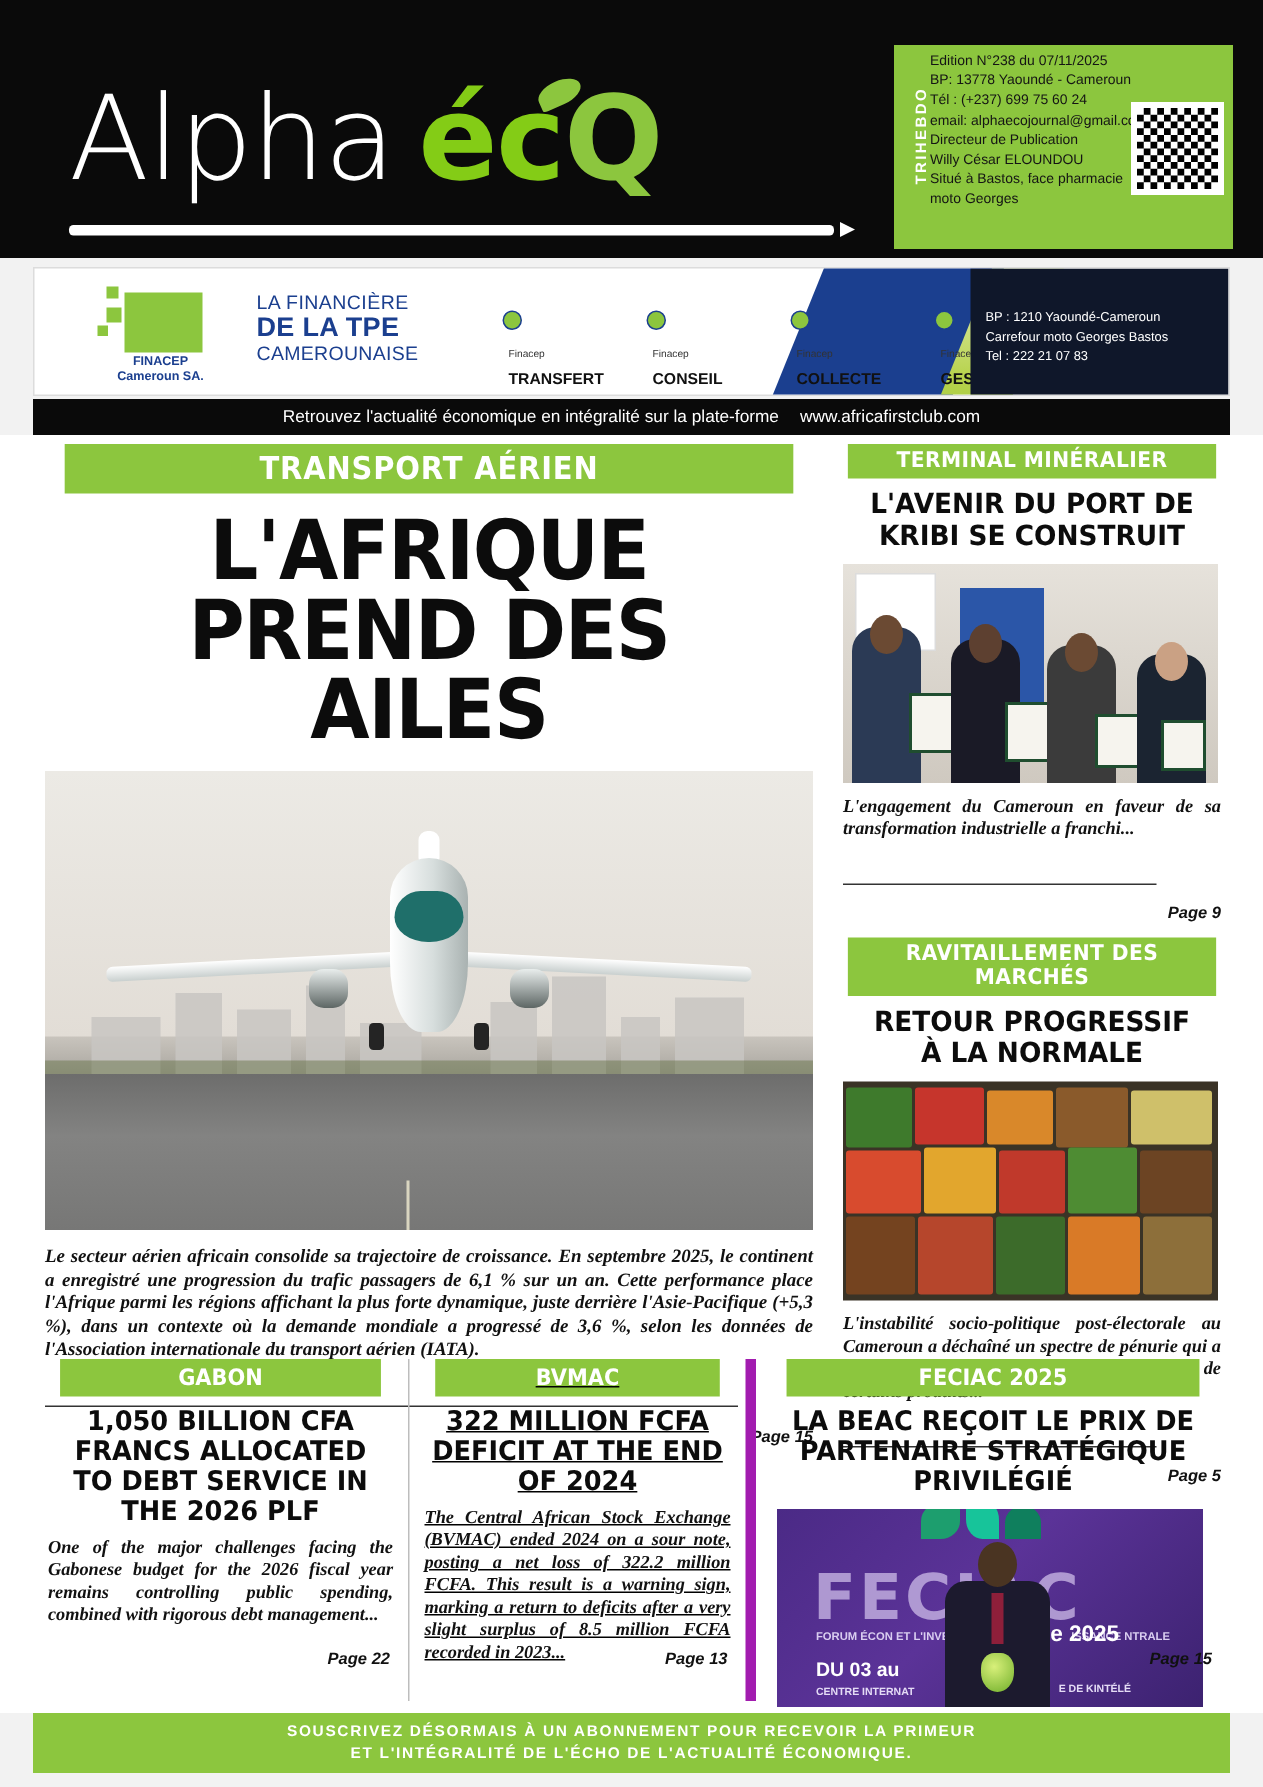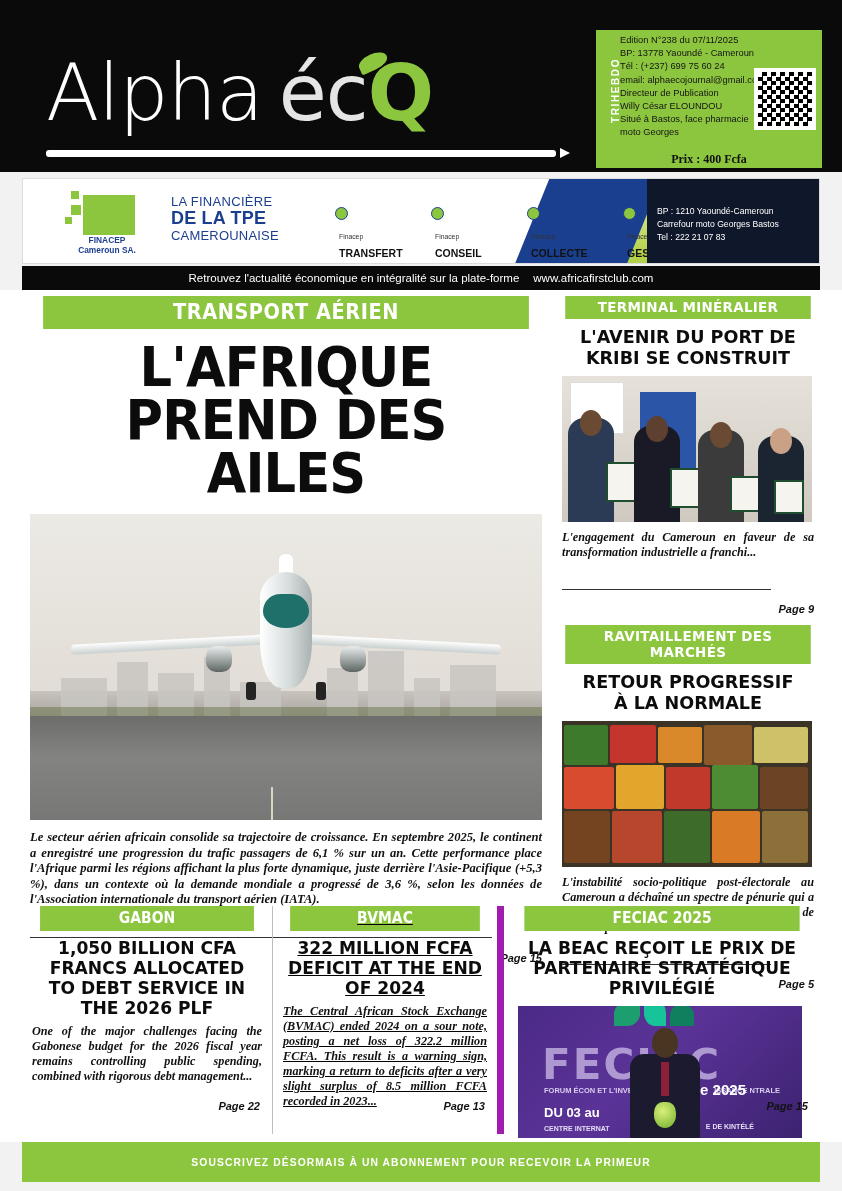--- a/index.html
+++ b/index.html
@@ -17,21 +17,21 @@
     background: #0a0a0a;
   }
   .logo-wrap {
     position: absolute; left: 46px; top: 52px; width: 540px; height: 92px;
   }
   .logo-text {
     font-family: "DejaVu Sans", sans-serif;
     font-size: 78px; letter-spacing: -1px; line-height: 82px; white-space: nowrap;
   }
   .logo-alpha { color: #ffffff; font-weight: 300; }
-  .logo-eco { color: #e5e5e5; font-weight: 400; margin-left: 16px; }
+  .logo-eco { color: #84cc16; font-weight: 700; margin-left: 16px; }
   .logo-q { color: #8cc63e; font-weight: 700; }
   .logo-accent {
     position: absolute; left: 312px; top: 2px; width: 30px; height: 16px;
     background: #8cc63e; border-radius: 50% 50% 50% 10%; transform: rotate(-24deg);
   }
   .logo-rule {
     position: absolute; left: 46px; top: 150px; width: 510px; height: 7px;
     background: #ffffff; border-radius: 3px;
   }
   .logo-rule-arrow {
@@ -314,21 +314,20 @@
         <div>BP: 13778 Yaoundé - Cameroun</div>
         <div>Tél : (+237) 699 75 60 24</div>
         <div>email: alphaecojournal@gmail.com</div>
         <div>Directeur de Publication</div>
         <div>Willy César ELOUNDOU</div>
         <div>Situé à Bastos, face pharmacie</div>
         <div>moto Georges</div>
       </div>
     </div>
     <div class="qr"></div>
-    <div class="price-bar">Prix : 400 Fcfa</div>
   </div>
 
   <div class="adband">
     <div class="ad-diag1"></div>
     <div class="ad-diag2"></div>
 
     <div class="finacep-logo">
       <div class="fl-sq fl-main"></div>
       <div class="fl-sq fl-a"></div>
       <div class="fl-sq fl-b"></div>
@@ -538,15 +537,16 @@
         <div class="fc-loc">CENTRE INTERNAT</div>
         <div class="fc-loc2">E DE KINTÉLÉ</div>
       </div>
       <div class="b-pageref">Page 15</div>
     </div>
 
   </div>
 
   <div class="footer">
     <div>SOUSCRIVEZ DÉSORMAIS À UN ABONNEMENT POUR RECEVOIR LA PRIMEUR</div>
+    <div>ET L'INTÉGRALITÉ DE L'ÉCHO DE L'ACTUALITÉ ÉCONOMIQUE.</div>
   </div>
 
 </div>
 
 </body></html>

